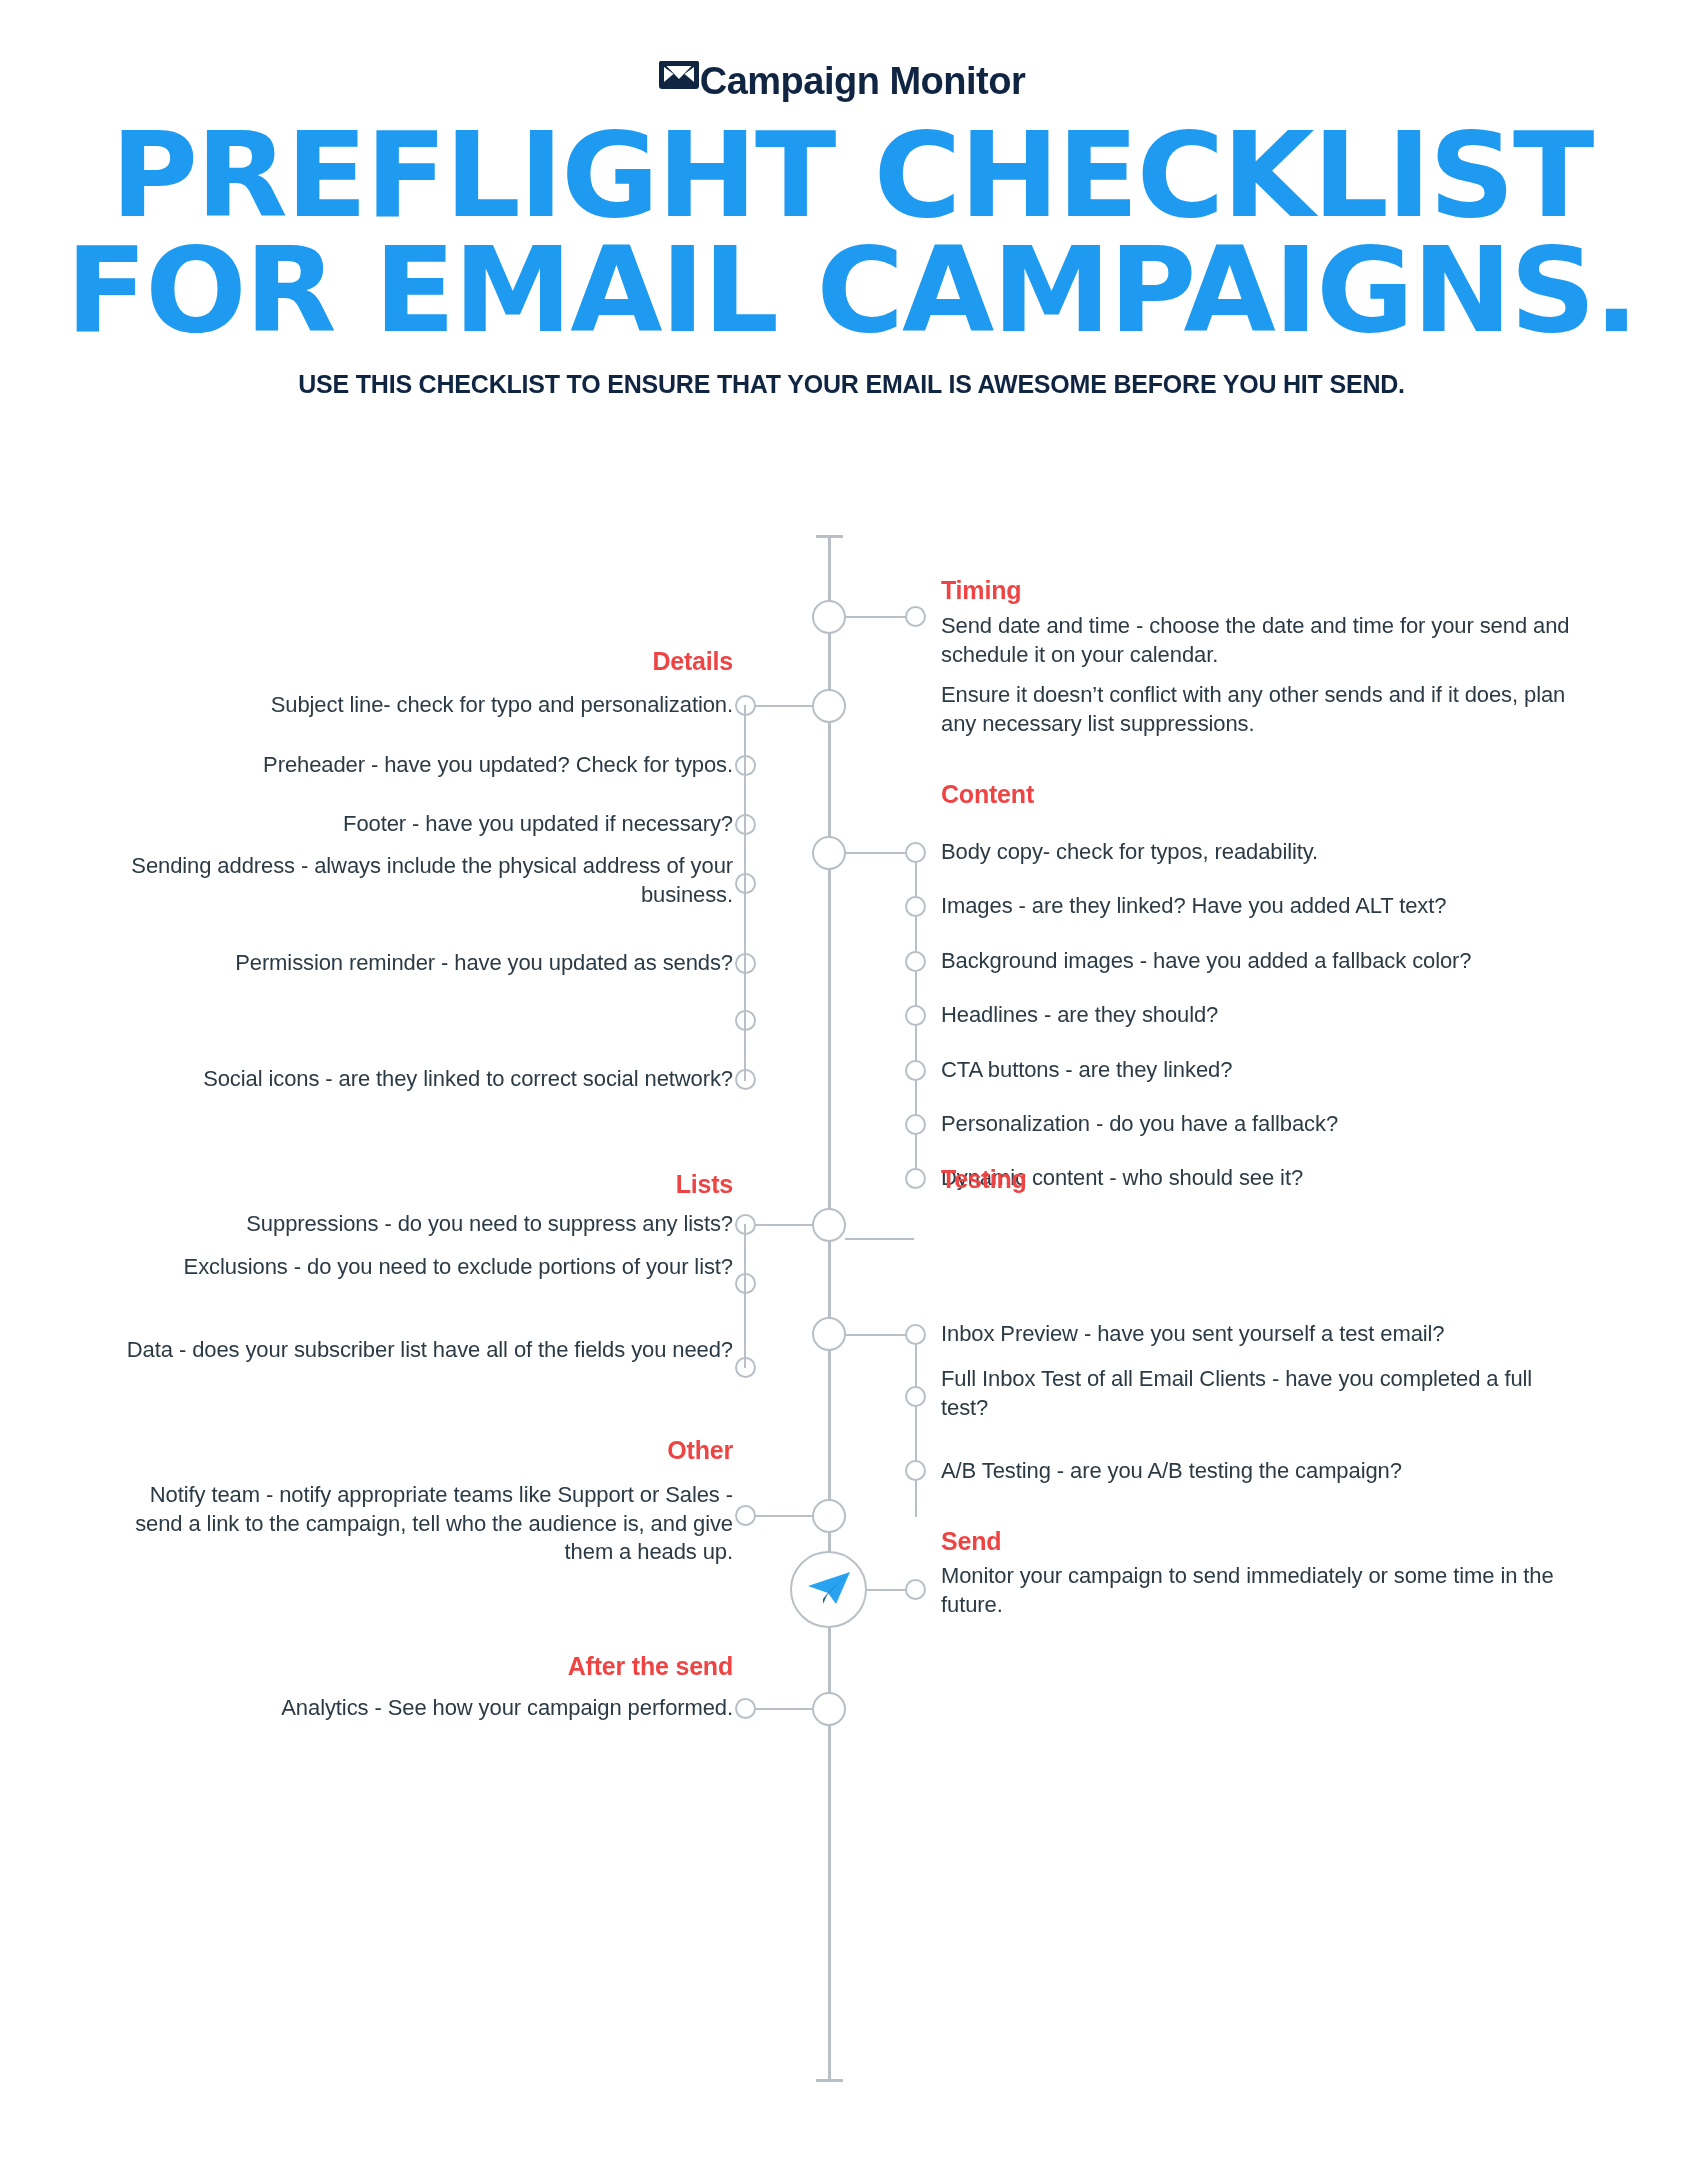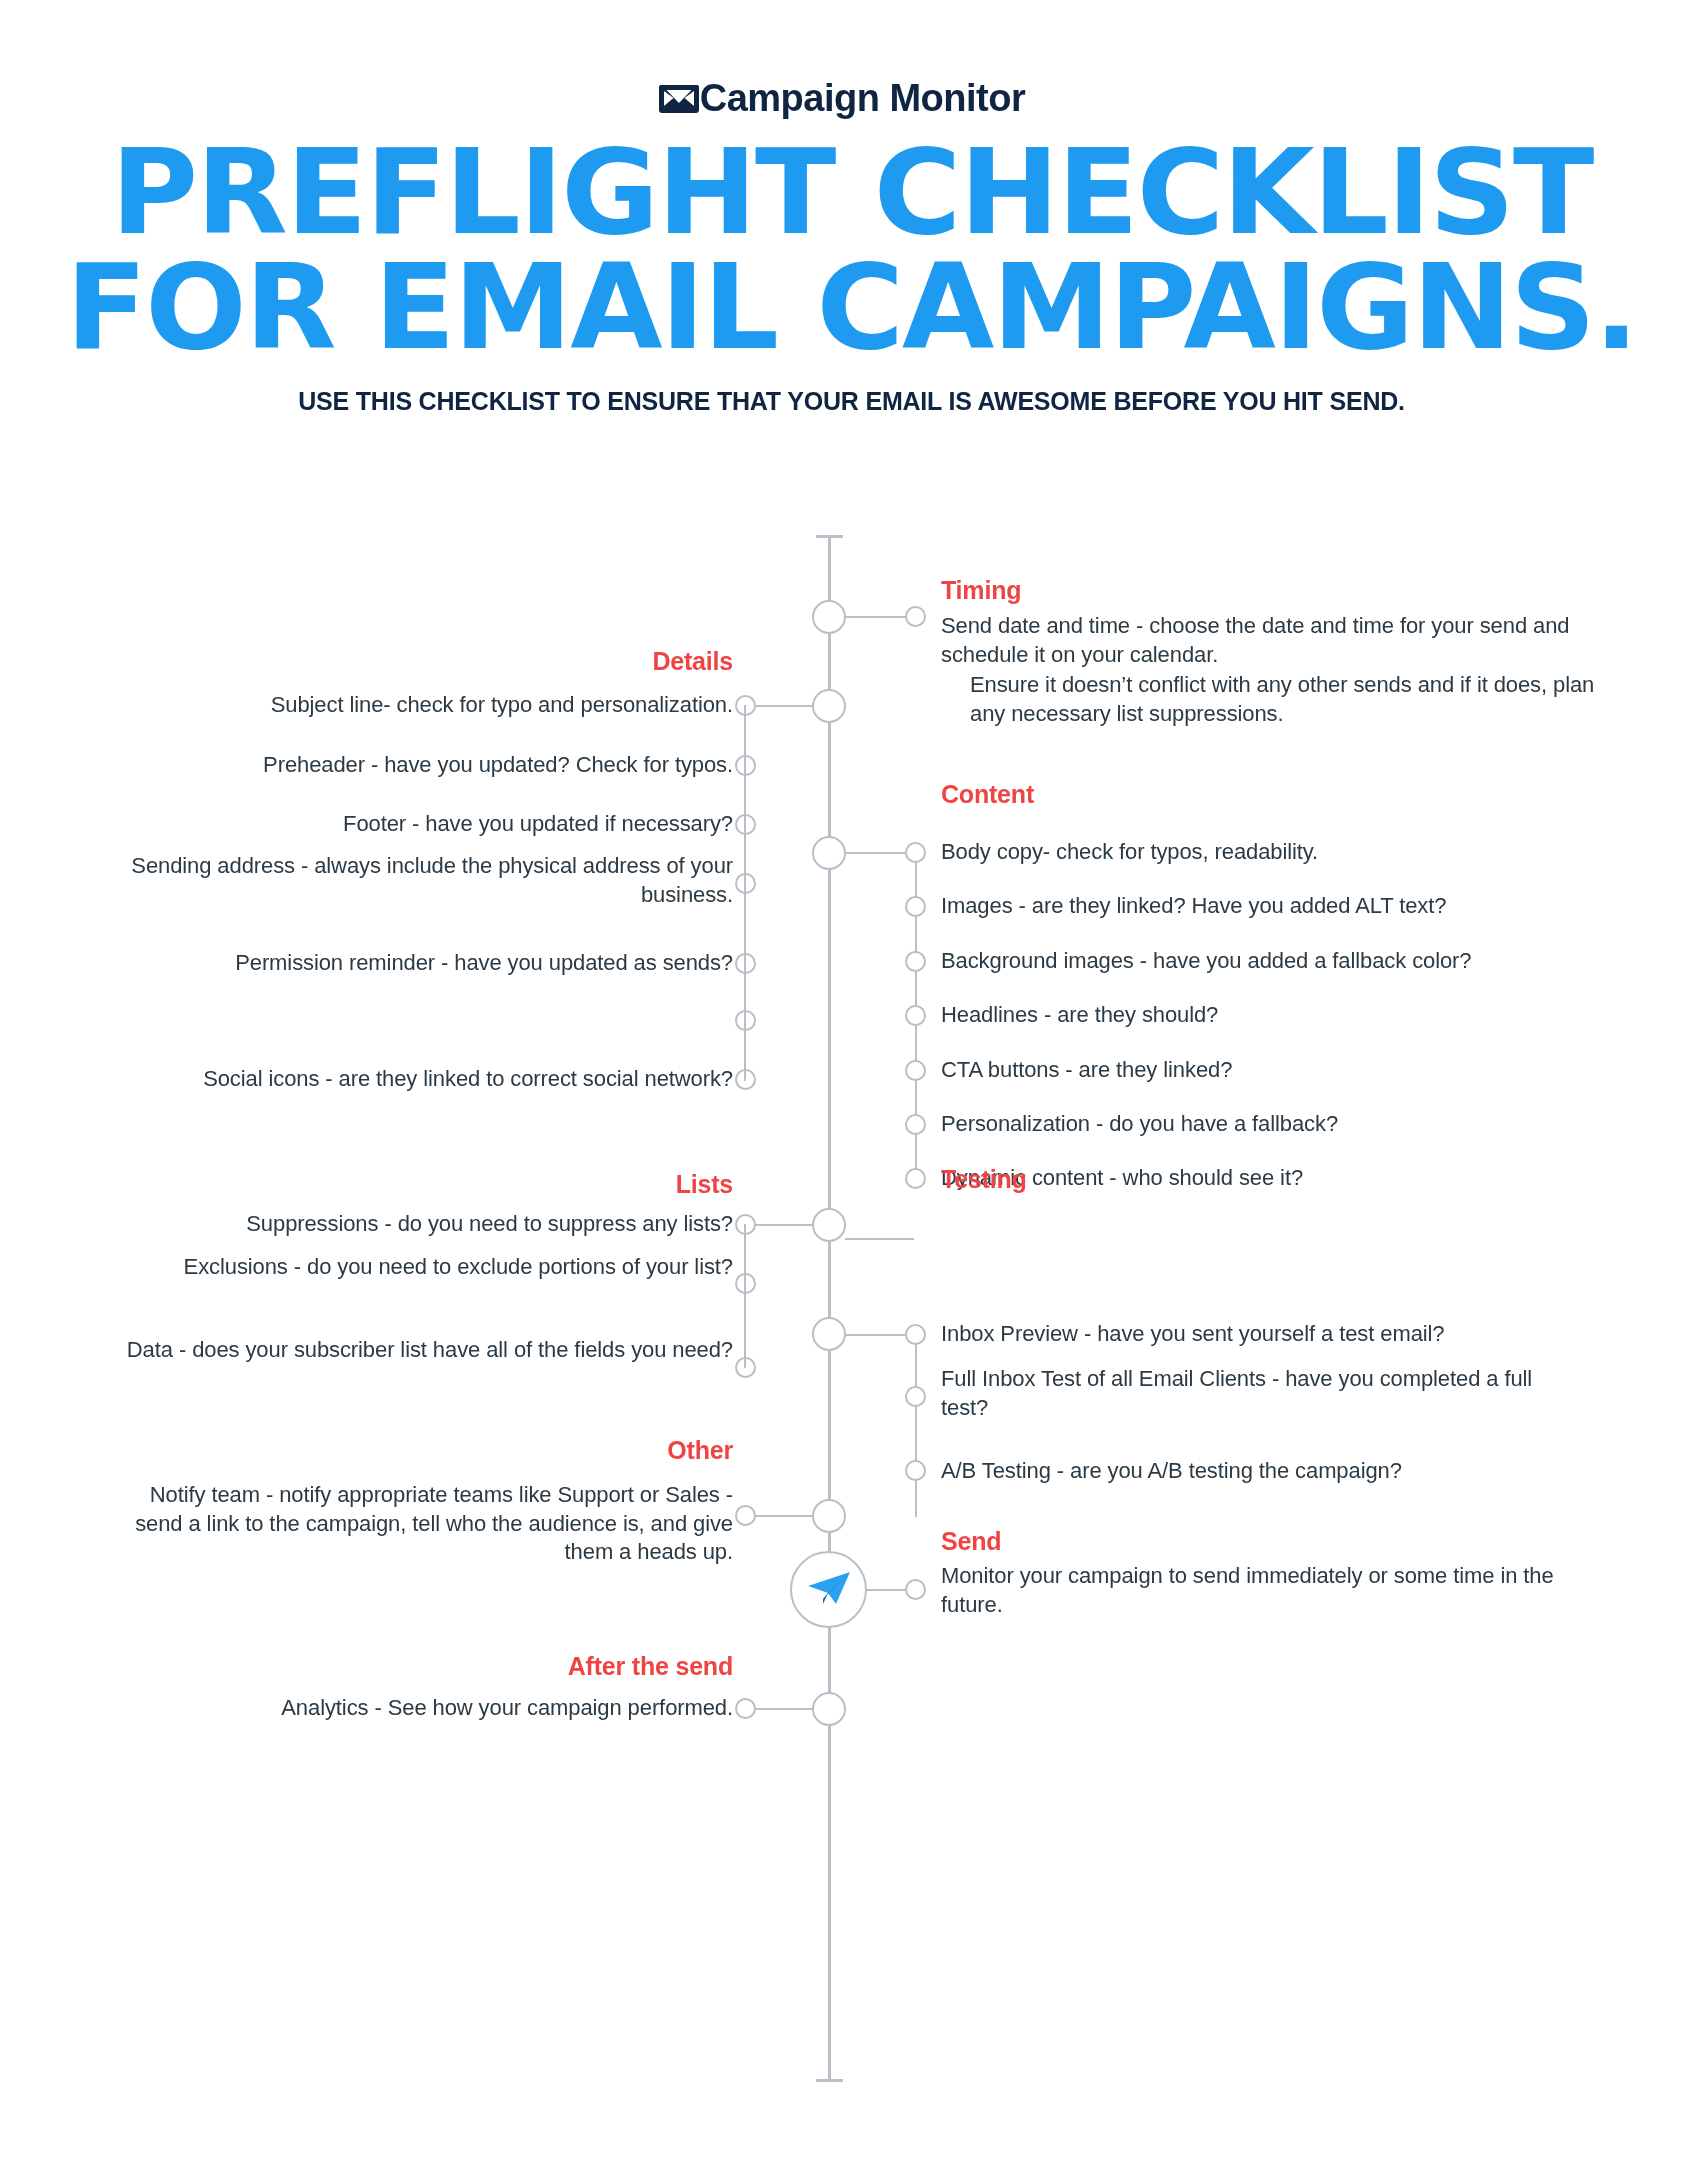--- a/index.html
+++ b/index.html
@@ -12,23 +12,23 @@
     height: 2178px;
     font-family: "Liberation Sans", sans-serif;
     color: #1d3557;
     position: relative;
     overflow: hidden;
   }
 
   
   .brand {
     display: flex;
-    align-items: center;
+    align-items: flex-start;
     justify-content: center;
-    margin-top: 77px;
+    margin-top: 60px;
   }
   .brand-mark {
     width: 42px;
     height: 30px;
     display: block;
   }
   .brand-name {
     font-size: 38px;
     font-weight: bold;
     letter-spacing: -0.5px;
@@ -182,21 +182,21 @@
   <div class="spine"></div>
   <div class="spine-cap" style="top:20px;"></div>
   <div class="spine-cap" style="top:1564px;"></div>
 
   <div class="hline" style="left:845px; top:101px; width:69px;"></div>
   <div class="node-big" style="left:812px; top:85px;"></div>
   <div class="node-small" style="left:905px; top:91px;"></div>
 
   <div class="sec-head right" style="top:61px;">Timing</div>
   <div class="desc" style="top:97px;">Send date and time - choose the date and time for your send and schedule it on your calendar.</div>
-  <div class="desc" style="top:156px;margin-left:29px;">Ensure it doesn’t conflict with any other sends and if it does, plan any necessary list suppressions.</div>
+  <div class="desc" style="top:166px;">Ensure it doesn’t conflict with any other sends and if it does, plan any necessary list suppressions.</div>
 
   <div class="hline" style="left:744px; top:190px; width:69px;"></div>
   <div class="node-big" style="left:812px; top:174px;"></div>
   <div class="vline" style="left:744px; top:190px; height:281px;"></div>
 
   <div class="sec-head left" style="top:132px; left:119px; width:614px;">Details</div>
 
   <div class="node-small" style="left:735px; top:180px;"></div>
   <div class="item left" style="top:176px;">Subject line- check for typo and personalization.</div>
 

